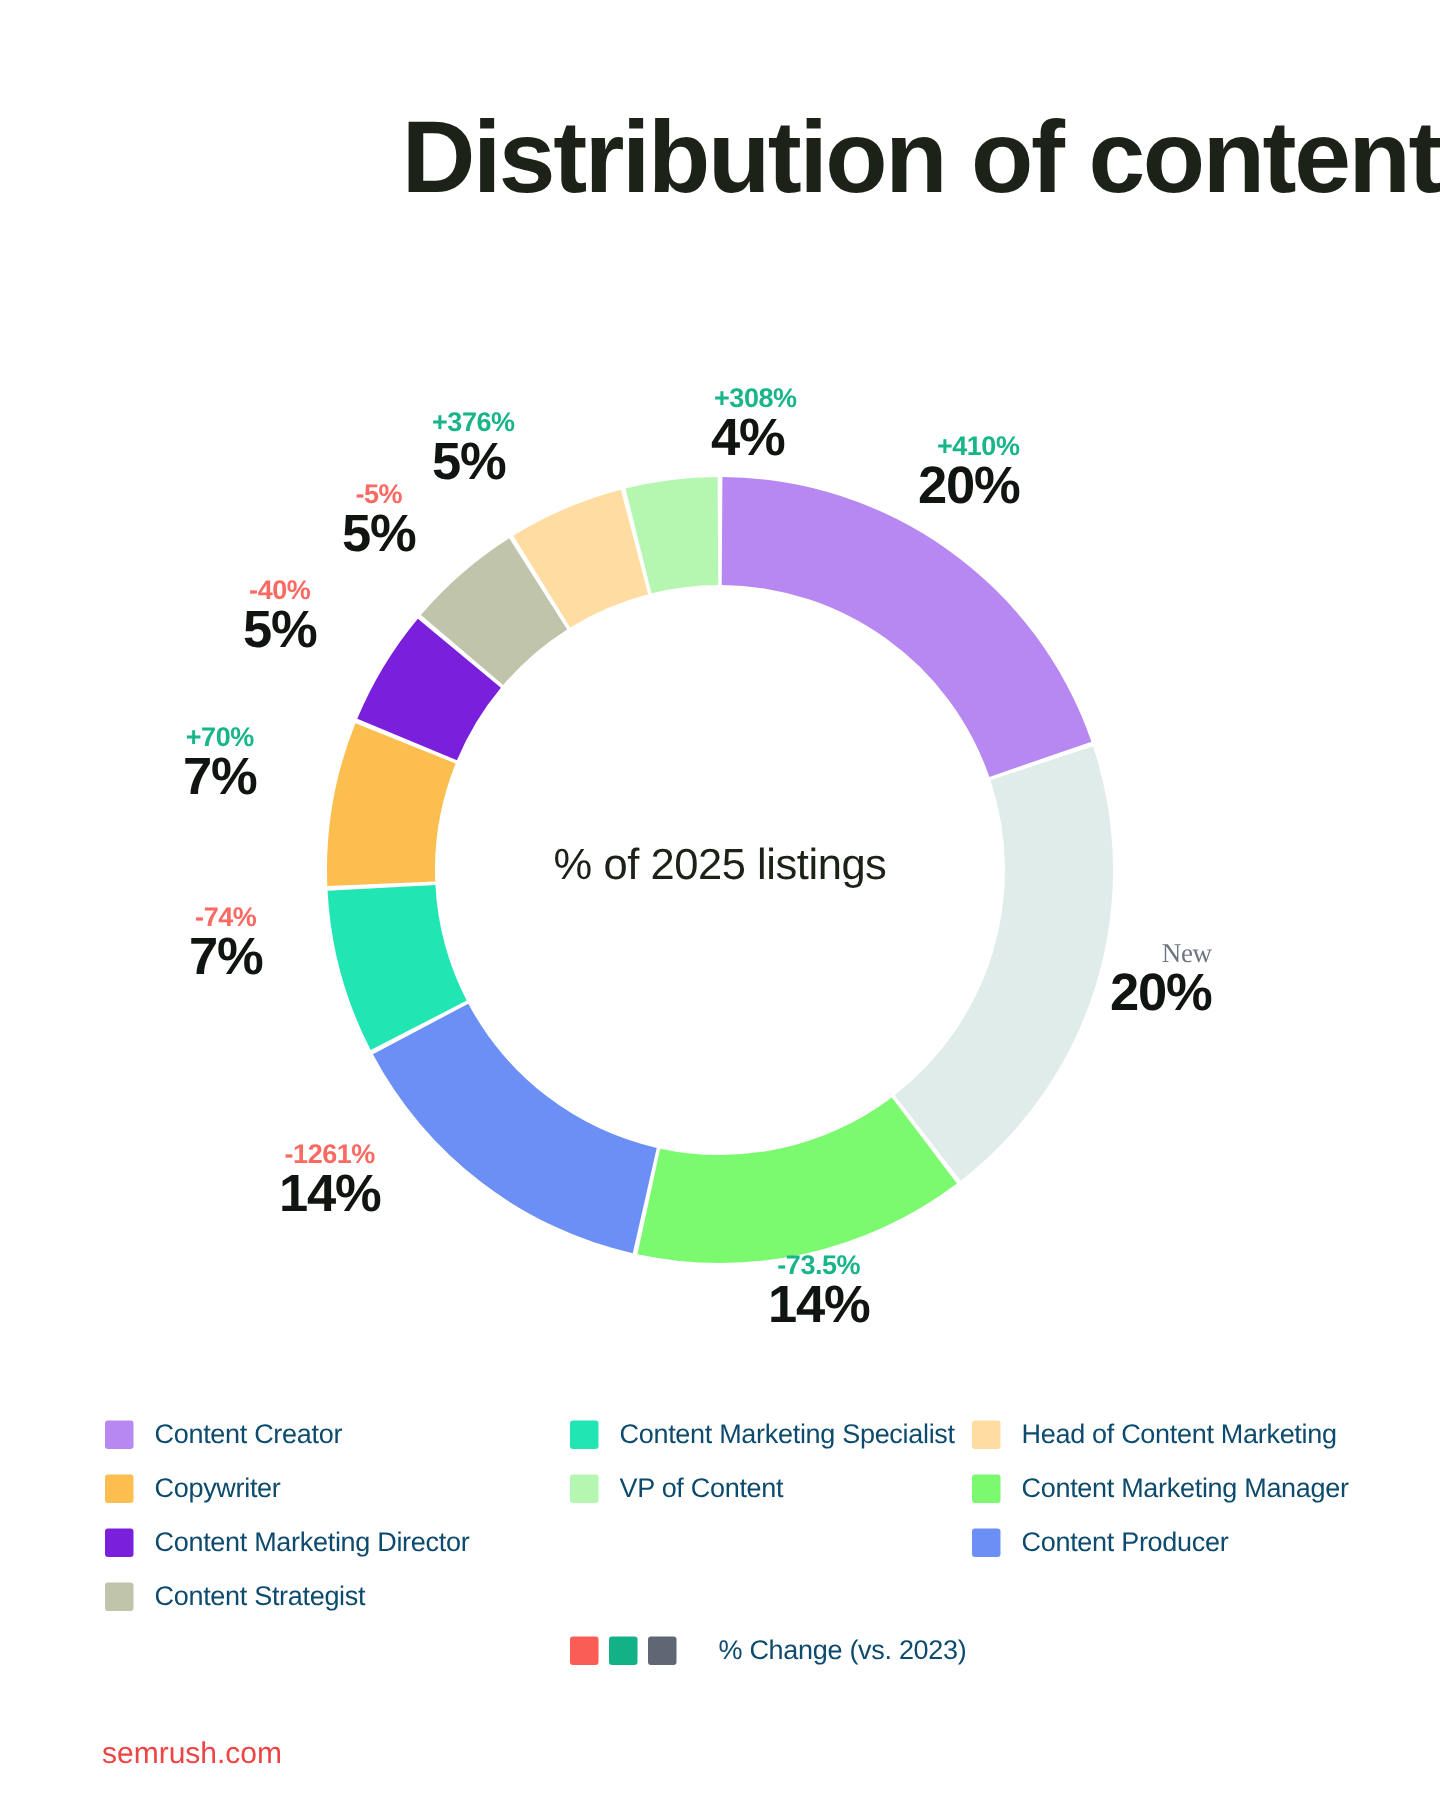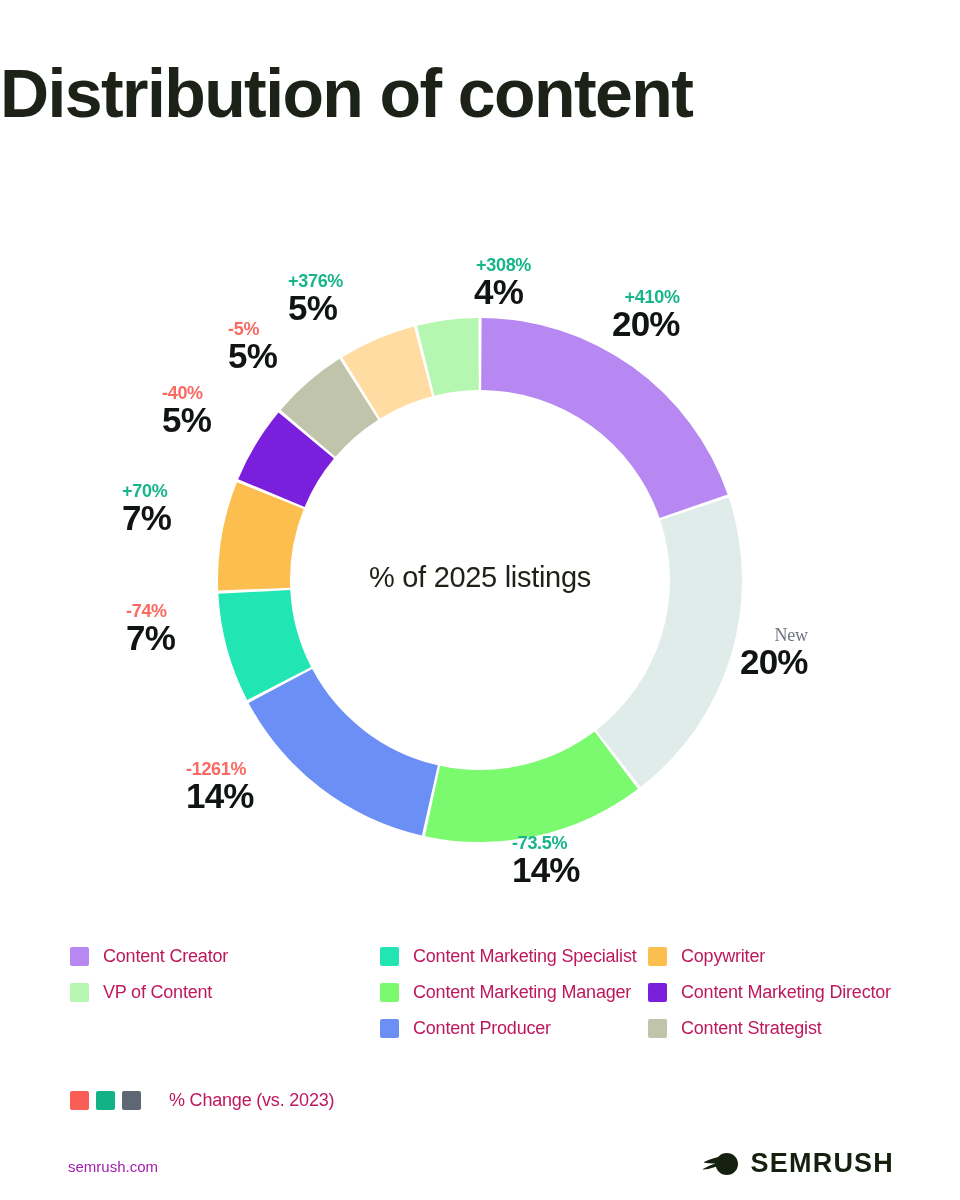--- a/index.html
+++ b/index.html
@@ -12,24 +12,24 @@
     height: 1200px;
     position: relative;
     font-family: "Liberation Sans", sans-serif;
     color: #1d2219;
     overflow: hidden;
   }
 
   
   .title-block {
     position: absolute;
-    top: 58px;
-    left: 0;
-    width: 960px;
-    text-align: left;
+    top: 70px;
+    left: 0;
+    width: 960px;
+    text-align: right;
   }
   .title-line {
     font-family: "Liberation Sans", sans-serif;
     font-size: 68px;
     font-weight: bold;
     letter-spacing: -1.6px;
     line-height: 1.03;
     color: #1d2219;
   }
 
@@ -73,21 +73,21 @@
     font-size: 18px;
     font-weight: bold;
     line-height: 1;
     letter-spacing: -0.3px;
   }
   .chg.up   { color: #18b58a; }
   .chg.down { color: #fa6a62; }
   .chg.new  { color: #6e757f; font-weight: normal; font-family: Liberation Serif, serif; }
 
   .callout.stack-right .chg { display: block; text-align: right; margin-left: 2px; }
-  .callout.stack-left  .chg { display: block; text-align: left; }
+  .callout.stack-left  .chg { display: block; text-align: center; }
 
   
   .legend {
     position: absolute;
     top: 938px;
     left: 70px;
     width: 860px;
     display: grid;
     grid-template-columns: 310px 268px 282px;
     grid-auto-rows: 36px;
@@ -99,21 +99,21 @@
     gap: 14px;
   }
   .swatch {
     width: 19px;
     height: 19px;
     border-radius: 2px;
     flex: none;
   }
   .legend-label {
     font-size: 18px;
-    color: #be185d;
+    color: #0c4a6e;
     letter-spacing: -0.2px;
   }
   .legend-item.change .swatches {
     display: flex;
     gap: 7px;
     margin-right: 14px;
   }
   .legend-item.change .legend-label { margin-left: 0; }
 
   
@@ -121,22 +121,22 @@
     position: absolute;
     left: 0;
     top: 1140px;
     width: 960px;
     height: 60px;
   }
   .footer-url {
     position: absolute;
     left: 68px;
     top: 18px;
-    font-size: 15px;
-    color: #a21caf;
+    font-size: 20px;
+    color: #ef4444;
   }
   .brand {
     position: absolute;
     right: 66px;
     top: 8px;
     display: flex;
     align-items: center;
     gap: 12px;
   }
   .brand-name {
@@ -225,20 +225,24 @@
 <div class="legend" id="legend">
     <div class="legend-item">
       <span class="swatch" style="background: rgb(183, 136, 242);"></span>
       <span class="legend-label">Content Creator</span>
     </div>
     <div class="legend-item">
       <span class="swatch" style="background: rgb(33, 230, 179);"></span>
       <span class="legend-label">Content Marketing Specialist</span>
     </div>
     <div class="legend-item">
+      <span class="swatch" style="background: rgb(255, 221, 162);"></span>
+      <span class="legend-label">Head of Content Marketing</span>
+    </div>
+    <div class="legend-item">
       <span class="swatch" style="background: rgb(251, 190, 79);"></span>
       <span class="legend-label">Copywriter</span>
     </div>
     <div class="legend-item">
       <span class="swatch" style="background: rgb(181, 247, 176);"></span>
       <span class="legend-label">VP of Content</span>
     </div>
     <div class="legend-item">
       <span class="swatch" style="background: rgb(123, 249, 111);"></span>
       <span class="legend-label">Content Marketing Manager</span>
@@ -264,20 +268,13 @@
         <span class="swatch" style="background: rgb(250, 93, 85);"></span>
         <span class="swatch" style="background: rgb(19, 177, 134);"></span>
         <span class="swatch" style="background: rgb(95, 102, 116);"></span>
       </span>
       <span class="legend-label">% Change (vs. 2023)</span>
     </div>
   </div>
 
 <div class="footer">
   <div class="footer-url">semrush.com</div>
-  <div class="brand">
-    <svg width="40" height="26" viewBox="0 0 40 26">
-      <path d="M39 13c0 6.1-5 11-11.2 11C21.6 24 16.6 19.1 16.6 13S21.6 2 27.8 2C34 2 39 6.9 39 13z" fill="#15200f"></path>
-      <path d="M24 5.2c-6 .6-12.6 2.6-18.4 5.6-1 .5-1 .9 0 1 3.6.6 7.4.8 11 .6-4.2 1.2-8.4 3-12.2 5.3-.9.6-.7 1 .3.9 6-.7 12.2-2.6 17.6-5.4z" fill="#15200f"></path>
-    </svg>
-    <span class="brand-name">SEMRUSH</span>
-  </div>
 </div>
 
 </body></html>

